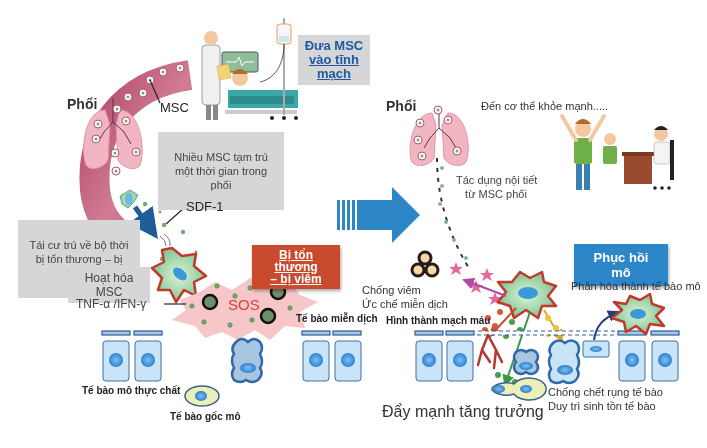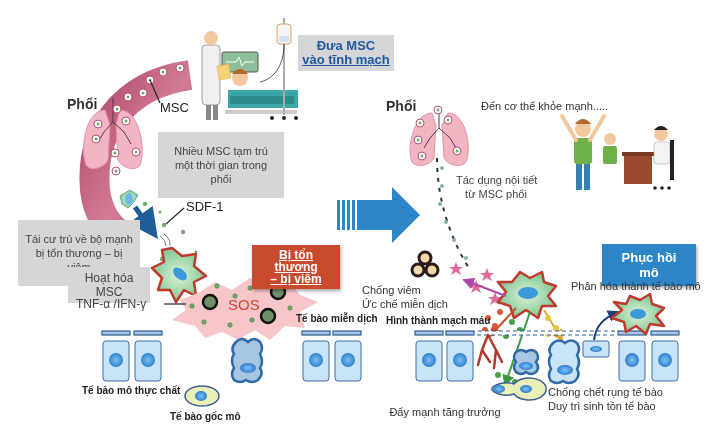--- a/index.html
+++ b/index.html
@@ -1,19 +1,19 @@
 <!DOCTYPE html>
 <html><head>
 <meta charset="utf-8">
 <style>
   * { box-sizing: border-box; margin: 0; padding: 0; }
   body { width: 707px; height: 448px; background: #ffffff; position: relative; overflow: hidden; font-family: "Liberation Sans", sans-serif; }
   #stage { position: absolute; left: 0; top: 0; width: 707px; height: 448px; }
   .lbl { position: absolute; color: #333; font-family: "Liberation Sans", sans-serif; white-space: nowrap; }
-  .graybox { position: absolute; background: #d6d6d8; color: #444; font-size: 11px; text-align: center; line-height: 14px; padding: 12px 6px; }
+  .graybox { position: absolute; background: #d6d6d8; color: #444; font-size: 11px; text-align: center; line-height: 14px; padding: 18px 6px; }
   .bluebox-text { position: absolute; color: #1e5aa0; font-weight: bold; font-size: 13px; text-align: center; line-height: 14px; }
   .tag-red { position: absolute; background: #c94a2c; color: #fff; font-weight: bold; font-size: 12px; text-align: center; line-height: 12px; padding: 4px 8px; box-shadow: 1px 2px 3px rgba(0,0,0,0.35); }
   .tag-blue { position: absolute; background: #2c86c8; color: #fff; font-weight: bold; font-size: 13px; text-align: center; padding: 6px 10px; box-shadow: 1px 2px 3px rgba(0,0,0,0.35); }
   .bold { font-weight: bold; }
 </style>
 </head>
 <body>
 
 <svg id="stage" width="707" height="448" viewBox="0 0 707 448" xmlns="http://www.w3.org/2000/svg">
   <defs>
@@ -319,34 +319,34 @@
     <rect x="670" y="140" width="4" height="40" fill="#222"></rect>
     <circle cx="655" cy="188" r="1.8" fill="#222"></circle>
       <circle cx="662" cy="188" r="1.8" fill="#222"></circle>
       <circle cx="669" cy="188" r="1.8" fill="#222"></circle>
   </g>
 </svg>
 
 <div class="lbl bold" style="left:67px;top:96px;font-size:14px;color:#333;">Phổi</div>
 <div class="lbl" style="left:160px;top:100px;font-size:13px;color:#222;">MSC</div>
 
-<div class="graybox" style="left:298px;top:35px;width:96px;padding:4px 4px;">
+<div class="graybox" style="left:298px;top:35px;width:72px;padding:4px 4px;">
   <div class="bluebox-text" style="position:static;">Đưa MSC</div>
   <div class="bluebox-text" style="position:static;text-decoration:underline;">vào tĩnh mạch</div>
 </div>
 
 <div class="graybox" style="left:158px;top:132px;width:126px;">
   <div>Nhiều MSC tạm trú</div>
   <div>một thời gian trong phổi</div>
 </div>
 
 <div class="lbl" style="left:186px;top:199px;font-size:13px;color:#222;">SDF-1</div>
 
 <div class="graybox" style="left:18px;top:220px;width:122px;">
-  <div>Tái cư trú về bộ mạnh</div>
+  <div>Tái cư trú về bộ thời</div>
   <div>bị tổn thương – bị viêm</div>
 </div>
 
 <div class="graybox" style="left:68px;top:267px;width:82px;font-size:12px;padding:4px 4px;">Hoạt hóa MSC</div>
 
 <div class="lbl" style="left:76px;top:297px;font-size:12px;color:#444;">TNF-α /IFN-γ</div>
 
 <div class="tag-red" style="left:252px;top:245px;width:88px;text-decoration:underline;">
   <div>Bị tổn thương</div>
   <div>– bị viêm</div>
@@ -358,30 +358,30 @@
 <div class="lbl bold" style="left:170px;top:411px;font-size:10px;color:#222;">Tế bào gốc mô</div>
 
 <div class="lbl bold" style="left:386px;top:98px;font-size:14px;color:#333;">Phổi</div>
 <div class="lbl" style="left:481px;top:100px;font-size:11px;color:#333;">Đến cơ thể khỏe mạnh.....</div>
 
 <div class="lbl" style="left:456px;top:173px;font-size:11px;color:#444;text-align:center;line-height:14px;width:80px;">
   <div>Tác dụng nội tiết</div>
   <div>từ MSC phổi</div>
 </div>
 
-<div class="tag-blue" style="left:574px;top:244px;width:94px;margin-left:28px;">Phục hồi mô</div>
+<div class="tag-blue" style="left:574px;top:244px;width:94px;">Phục hồi mô</div>
 <div class="lbl" style="left:571px;top:280px;font-size:11px;color:#333;">Phân hóa thành tế bào mô</div>
 
 <div class="lbl" style="left:362px;top:283px;font-size:11px;color:#333;line-height:14px;width:82px;">
   <div>Chống viêm</div>
   <div>Ức chế miễn dịch</div>
 </div>
 
 <div class="lbl bold" style="left:386px;top:315px;font-size:10px;color:#222;">Hình thành mạch máu</div>
 
 <div class="lbl" style="left:548px;top:385px;font-size:11px;color:#333;text-align:center;line-height:14px;width:102px;">
   <div>Chống chết rụng tế bào</div>
   <div>Duy trì sinh tồn tế bào</div>
 </div>
 
-<div class="lbl" style="left:382px;top:405px;font-size:11px;color:#333;text-align:center;line-height:14px;width:126px;">
+<div class="lbl" style="left:382px;top:405px;font-size:16px;color:#333;text-align:center;line-height:14px;width:126px;">
   <div>Đẩy mạnh tăng trưởng</div>
 </div>
 
 </body></html>

